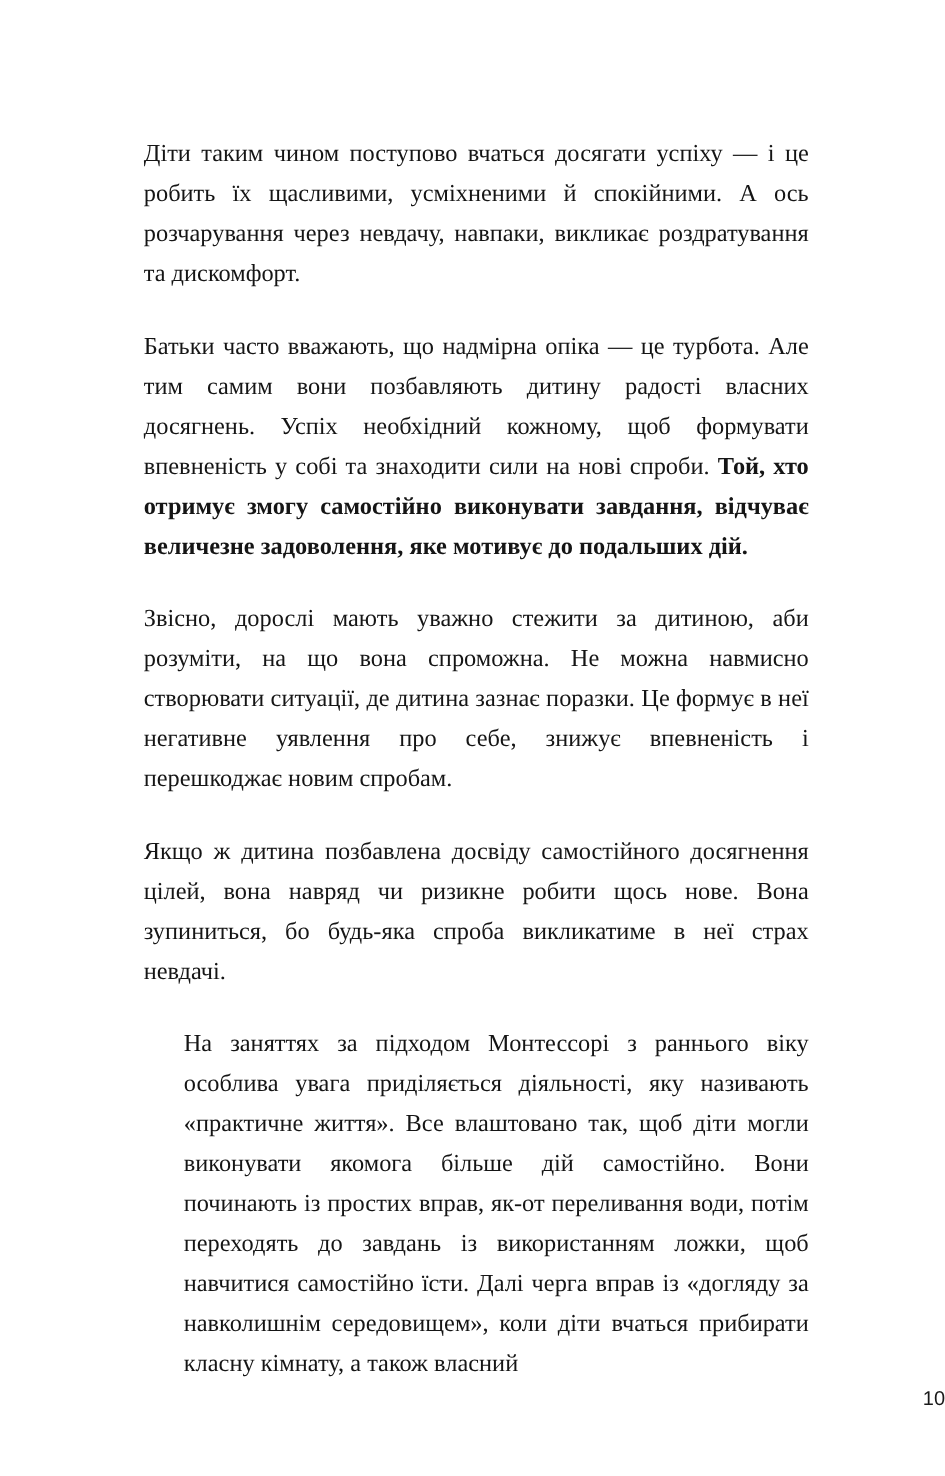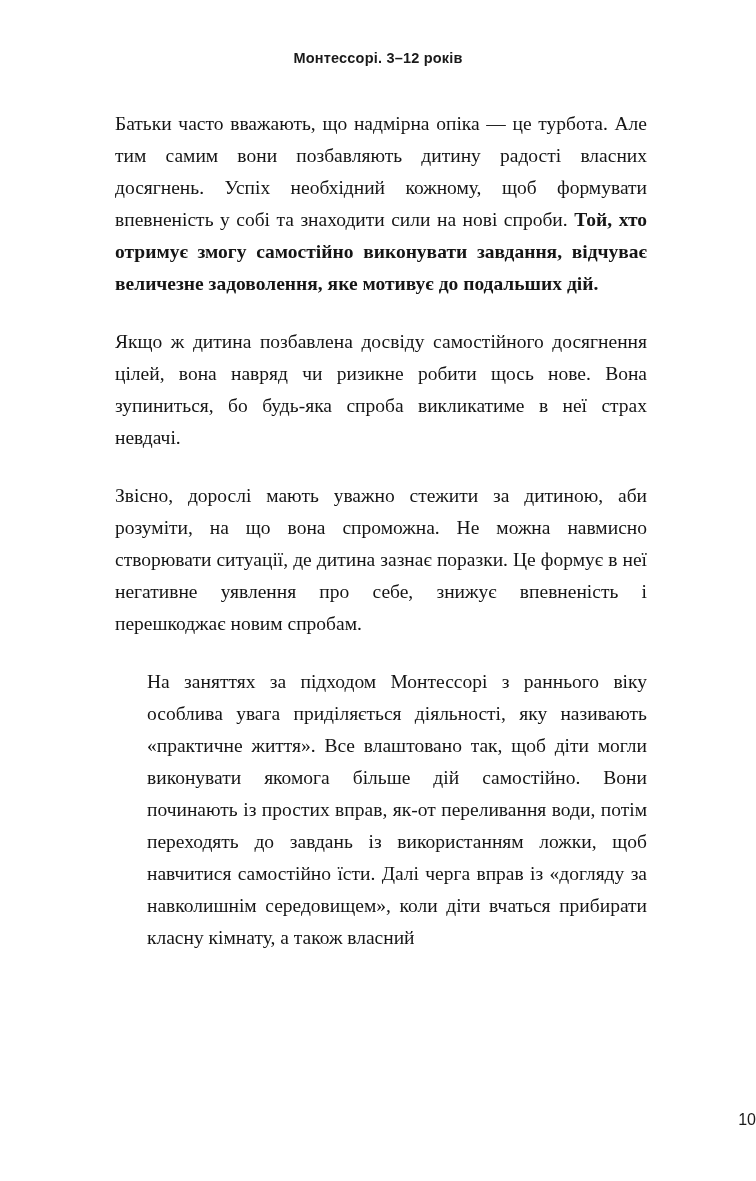--- a/index.html
+++ b/index.html
@@ -64,30 +64,30 @@
     font-family: "Liberation Sans", "DejaVu Sans", sans-serif;
     font-size: 16px;
     color: #1a1a1a;
   }
 </style>
 </head>
 <body>
 
 <div class="page">
 
-  <div class="running-head">Монтессорі. 3–12 років</div>
 
   <div class="content">
 
+    <p class="para">Діти таким чином поступово вчаться досягати успіху — і це робить їх щасливими, усміхненими й спокійними. А ось розчарування через невдачу, навпаки, викликає роздратування та дискомфорт.</p>
 
     <p class="para"><span>Батьки часто вважають, що надмірна опіка — це турбота. Але тим самим вони позбавляють дитину радості власних досягнень. Успіх необхідний кожному, щоб формувати впевненість у собі та знаходити сили на нові спроби. </span><b>Той, хто отримує змогу самостійно виконувати завдання, відчуває величезне задоволення, яке мотивує до подальших дій.</b></p>
 
+    <p class="para">Звісно, дорослі мають уважно стежити за дитиною, аби розуміти, на що вона спроможна. Не можна навмисно створювати ситуації, де дитина зазнає поразки. Це формує в неї негативне уявлення про себе, знижує впевненість і перешкоджає новим спробам.</p>
+
     <p class="para">Якщо ж дитина позбавлена досвіду самостійного досягнення цілей, вона навряд чи ризикне робити щось нове. Вона зупиниться, бо будь-яка спроба викликатиме в неї страх невдачі.</p>
-
-    <p class="para">Звісно, дорослі мають уважно стежити за дитиною, аби розуміти, на що вона спроможна. Не можна навмисно створювати ситуації, де дитина зазнає поразки. Це формує в неї негативне уявлення про себе, знижує впевненість і перешкоджає новим спробам.</p>
 
     <p class="para">На заняттях за підходом Монтессорі з раннього віку особлива увага приділяється діяльності, яку називають «практичне життя». Все влаштовано так, щоб діти могли виконувати якомога більше дій самостійно. Вони починають із простих вправ, як-от переливання води, потім переходять до завдань із використанням ложки, щоб навчитися самостійно їсти. Далі черга вправ із «догляду за навколишнім середовищем», коли діти вчаться прибирати класну кімнату, а також власний</p>
 
   </div>
 
   <div class="folio">10</div>
 
 </div>
 
 </body></html>

